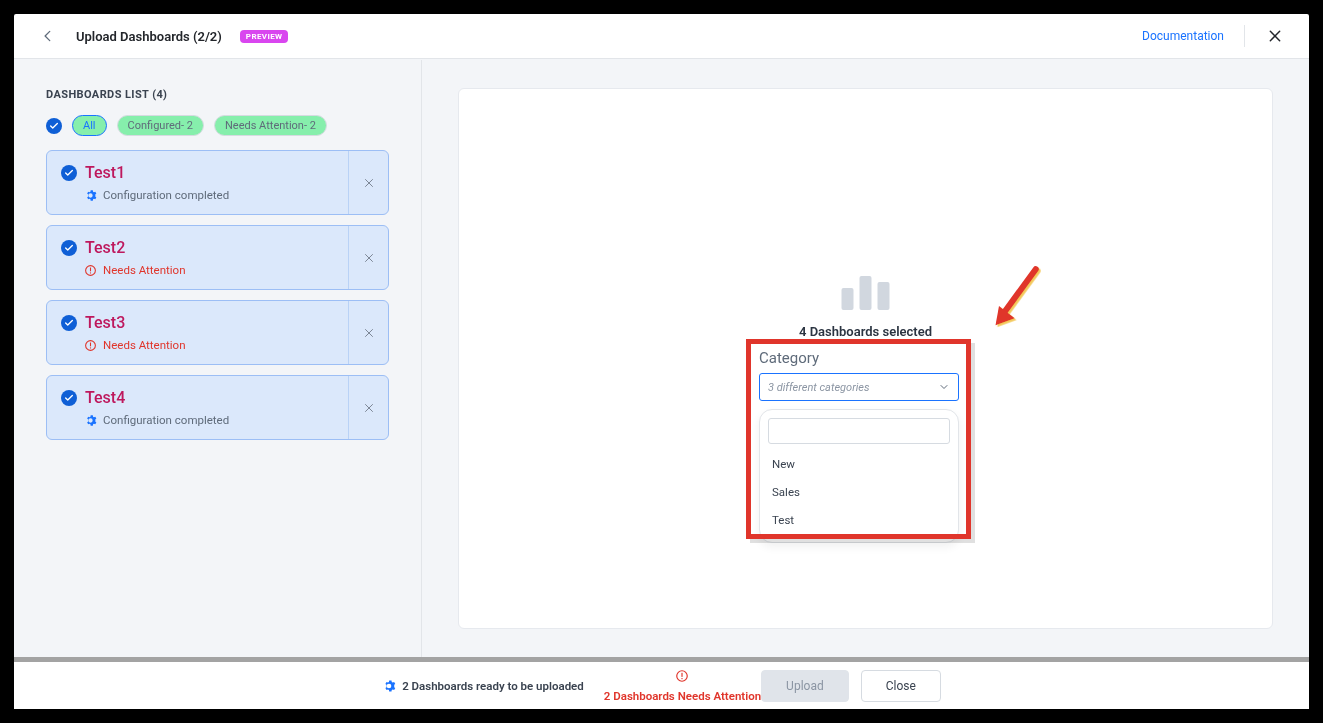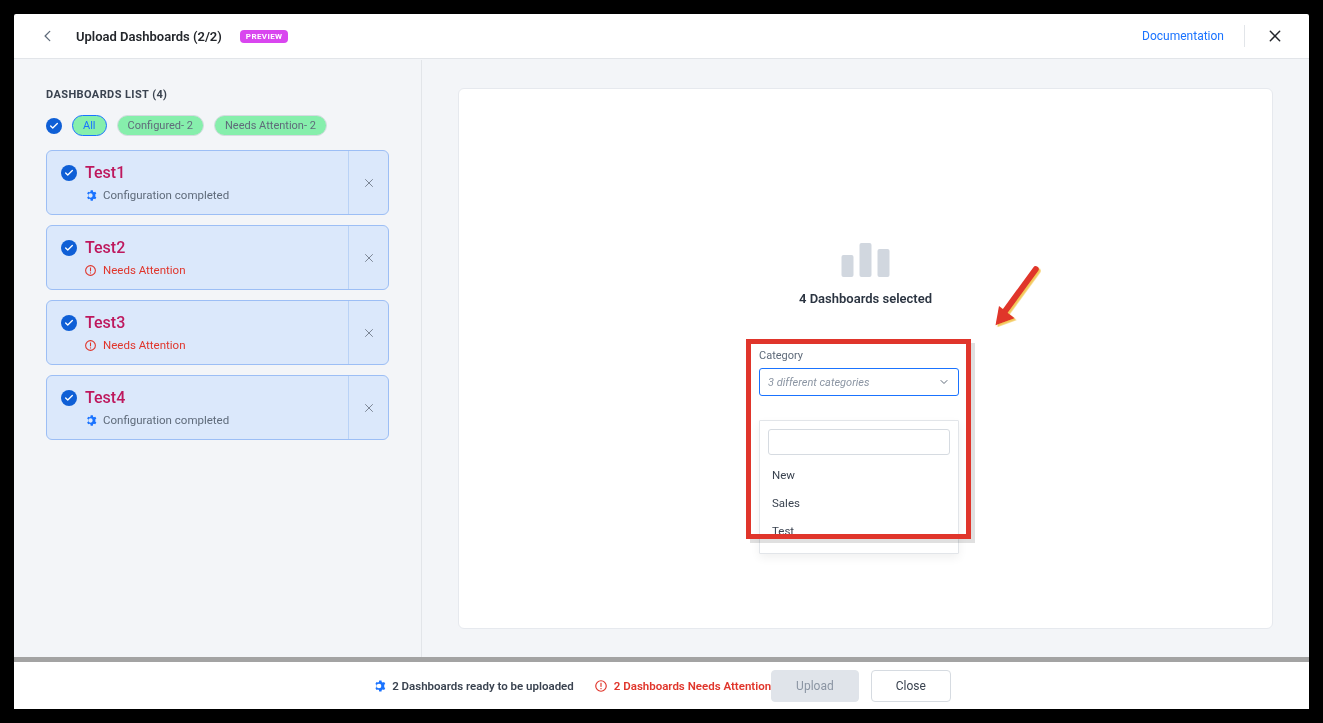--- a/index.html
+++ b/index.html
@@ -35,34 +35,34 @@
     .ico-sm { width:14px; height:14px; display:flex; align-items:center; justify-content:center; }
     .ico-gear svg { fill:#1a73ff; }
     .ico-warn svg { fill:#e0352b; }
     .sub-ok { color:#5f6b7a; }
     .sub-warn { color:#e0352b; }
     .card-remove { width:40px; border-left:1px solid #b9d2f6; display:flex; align-items:center; justify-content:center; color:#7d8796; cursor:pointer; }
 
     .main-pane { flex:1; padding:28px 36px; display:flex; }
     .big-card { flex:1; background:#fff; border:1px solid #e6e9ee; border-radius:6px; position:relative; }
 
-    .center-block { position:absolute; left:50%; transform:translateX(-50%); top:154px; text-align:center; }
+    .center-block { position:absolute; left:50%; transform:translateX(-50%); top:187px; text-align:center; }
     .bars-icon { display:flex; align-items:flex-end; gap:6px; justify-content:center; margin-bottom:14px; }
     .bar { width:12px; background:#d1d7df; border-radius:2px; }
     .bar.b1 { height:22px; }
     .bar.b2 { height:34px; }
     .bar.b3 { height:28px; }
     .selected-text { font-size:13px; font-weight:600; color:#2b3441; }
 
     .cat-section { position:absolute; left:300px; top:260px; width:200px; }
-    .cat-label { font-size:11px; color:#5f6b7a; margin-bottom:6px; }
+    .cat-label { font-size:15px; color:#5f6b7a; margin-bottom:6px; }
     .cat-select { height:28px; border:1px solid #1a73ff; border-radius:3px; display:flex; align-items:center; padding:0 8px; justify-content:space-between; cursor:pointer; background:#fff; }
     .cat-placeholder { font-size:11px; font-style:italic; color:#8b95a3; }
     .cat-select svg { fill:#5f6b7a; }
-    .cat-dropdown { margin-top:24px; border:1px solid #e2e5e9; border-radius:1px; box-shadow:0 4px 10px rgba(0,0,0,0.06); background:#fff; padding:8px; }
+    .cat-dropdown { margin-top:8px; border:1px solid #e2e5e9; border-radius:13px; box-shadow:0 4px 10px rgba(0,0,0,0.06); background:#fff; padding:8px; }
     .cat-search { width:100%; height:26px; border:1px solid #d6dbe1; border-radius:3px; padding:0 6px; margin-bottom:6px; font-size:11px; }
     .cat-option { padding:7px 4px; font-size:11.5px; color:#3a4350; cursor:pointer; }
 
     .highlight-box { position:absolute; border:5px solid #e0352b; box-shadow:4px 4px 0 rgba(0,0,0,0.12); left:287px; top:250px; width:225px; height:200px; pointer-events:none; }
 
     .arrow-annot { position:absolute; left:530px; top:175px; width:55px; height:70px; pointer-events:none; }
 
     .footer { height:52px; border-top:5px solid #a3a3a3; display:flex; align-items:center; justify-content:center; padding:0 43px; background:#fff; }
     .footer-left { display:flex; align-items:center; gap:20px; font-size:11.5px; font-weight:600; color:#3a4350; }
     .footer-left .warn-text { color:#e0352b; }
@@ -268,21 +268,21 @@
   <div class="footer">
     <div class="footer-left">
       <span style="display:flex;align-items:center;gap:6px;">
         <span class="ico-sm ico-gear">
             <svg viewBox="0 0 24 24" width="14" height="14">
               <path fill="#1a73ff" d="M12 8a4 4 0 100 8 4 4 0 000-8zm9 4a9 9 0 01-.2 2l2 1.6-2 3.4-2.4-1a8.7 8.7 0 01-1.7 1l-.4 2.6h-4l-.4-2.6a8.7 8.7 0 01-1.7-1l-2.4 1-2-3.4 2-1.6a9 9 0 010-4l-2-1.6 2-3.4 2.4 1a8.7 8.7 0 011.7-1l.4-2.6h4l.4 2.6a8.7 8.7 0 011.7 1l2.4-1 2 3.4-2 1.6c.13.66.2 1.33.2 2z"></path>
             </svg>
           </span>
         <span>2 Dashboards ready to be uploaded</span>
       </span>
-      <span style="display:flex;align-items:center;gap:6px;">
+      <span style="display:flex;align-items:center;gap:6px;flex-direction:column;">
         <span class="ico-sm ico-warn">
             <svg viewBox="0 0 24 24" width="14" height="14">
               <circle cx="12" cy="12" r="9" fill="none" stroke="#e0352b" stroke-width="2"></circle>
               <rect x="11" y="6.5" width="2" height="7" fill="#e0352b"></rect>
               <rect x="11" y="15.5" width="2" height="2" fill="#e0352b"></rect>
             </svg>
           </span>
         <span class="warn-text">2 Dashboards Needs Attention</span>
       </span>
     </div>

